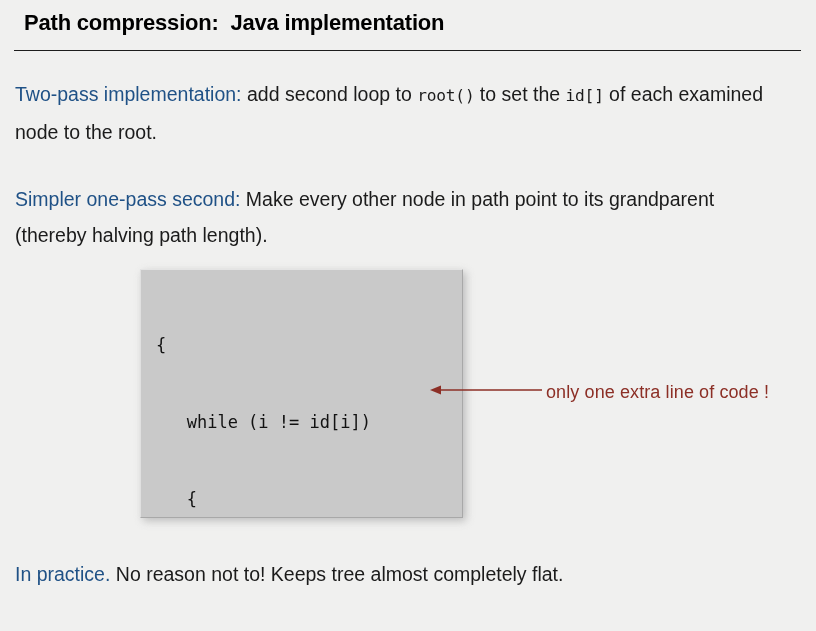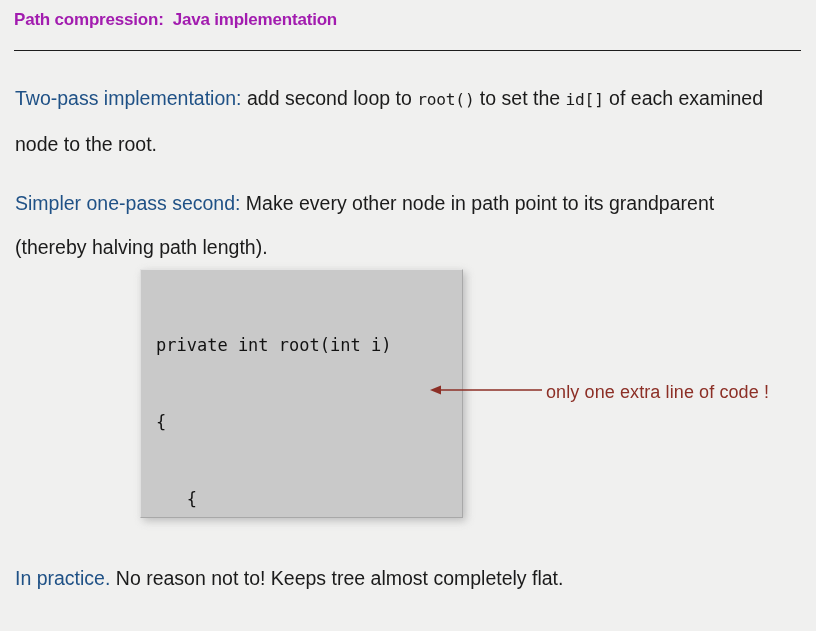--- a/index.html
+++ b/index.html
@@ -12,43 +12,43 @@
     background: #f0f0ef;
     font-family: "Liberation Sans", sans-serif;
     color: #1b1b1b;
     overflow: hidden;
     position: relative;
   }
 
   
   .slide-title {
     position: absolute;
-    left: 14px;
+    left: 24px;
     top: 10px;
-    font-size: 17px;
+    font-size: 22px;
     font-weight: bold;
     letter-spacing: -0.2px;
-    color: #a21caf;
+    color: #000000;
     white-space: pre;
   }
   .title-rule {
     position: absolute;
     left: 14px;
     top: 50px;
     width: 787px;
     height: 0;
     border-top: 1.6px solid #1d1d1d;
   }
 
   
   .para {
     position: absolute;
     left: 15px;
     font-size: 19.5px;
-    line-height: 44px;
+    line-height: 36px;
     color: #1b1b1b;
     white-space: normal;
   }
   .para-1 { top: 76px; width: 760px; }
   .para-2 { top: 181px; width: 760px; }
   .para-3 { top: 556px;  width: 780px; }
 
   .lead {
     color: #1f5186;
   }
@@ -135,22 +135,22 @@
 </div>
 
 <div class="para para-2">
   <span class="lead">Simpler one-pass second:</span><span>  Make every other node in path point to its grandparent (thereby halving path length).</span>
 </div>
 
 <div class="code-wrap">
   <div class="code-shadow"></div>
   <div class="code-box"></div>
   <div class="code-lines">
-    <div class="code-line">private int root(int i)</div>
     <div class="code-line">{</div>
+    <div class="code-line">   while (i != id[i])</div>
     <div class="code-line">   {</div>
     
     
     
     
     
   </div>
 </div>
 
 <svg class="callout-arrow" viewBox="0 0 114 14">

